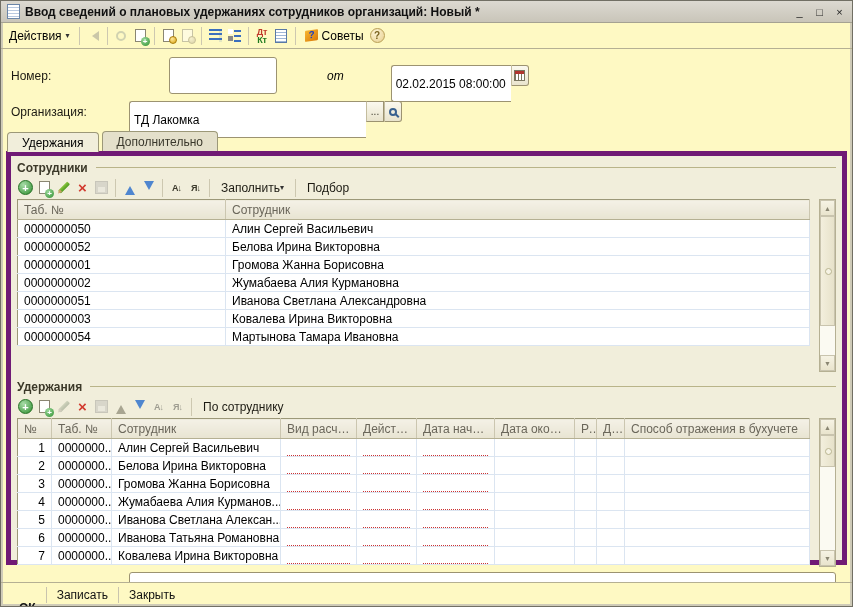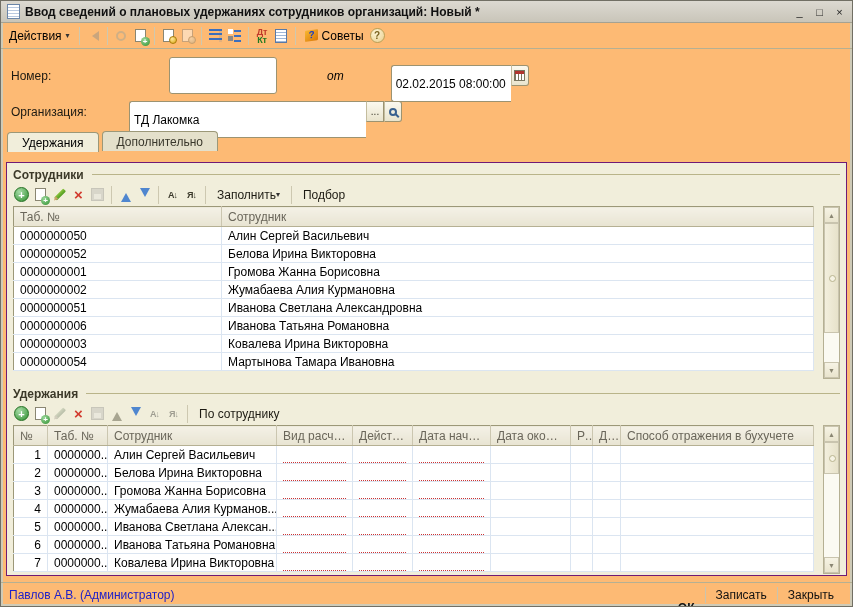--- a/index.html
+++ b/index.html
@@ -1,17 +1,17 @@
 <!DOCTYPE html>
 <html><head>
 <meta charset="utf-8">
 <style>
   * { box-sizing: border-box; margin: 0; padding: 0; }
   body { font-family: "Liberation Sans", "DejaVu Sans", sans-serif; font-size: 12px; background:#fff; }
-  .window { width:853px; height:607px; border:1px solid #716f64; background:#fdba74;
+  .window { width:853px; height:607px; border:1px solid #716f64; background:#fef9c3;
             display:flex; flex-direction:column; box-shadow: inset 0 0 0 2px #cfcbb8; overflow:hidden; }
 
   
   .titlebar { height:22px; background:linear-gradient(#dcd9d1,#c9c5b9); display:flex; align-items:center;
               padding:0 4px; border-bottom:1px solid #a5a292; flex:0 0 auto; }
   .doc-ico { width:13px; height:15px; background:#fff; border:1px solid #6b86a8; margin:0 5px 0 2px;
              background-image:repeating-linear-gradient(#fff 0 2px, #b9c9e0 2px 3px); }
   .title-text { font-weight:bold; color:#111; white-space:nowrap; overflow:hidden; flex:1; }
   .win-controls { display:flex; gap:3px; }
   .win-btn { width:17px; height:15px; display:flex; align-items:center; justify-content:center;
@@ -78,21 +78,21 @@
   .comment-input { flex:1; margin-right:6px; }
 
   
   .tabs { display:flex; margin:9px 10px 0 6px; position:relative; z-index:2; }
   .tab { padding:3px 14px 2px; border:1px solid #9c9878; border-bottom:none; border-radius:4px 4px 0 0;
          margin-right:3px; height:20px; }
   .tab.active { background:#f1eedb; position:relative; top:1px; font-weight:normal; }
   .tab.inactive { background:#e4e0cb; color:#3a382c; }
 
   
-  .panel { margin:11px 5px; border:1px solid #701a75; background:#f1eedb; padding:3px 6px 4px 6px;
+  .panel { margin:0 5px; border:5px solid #701a75; background:#f1eedb; padding:3px 6px 4px 6px;
            flex:0 0 auto; height:414px; display:flex; flex-direction:column; }
   .sec-head { display:flex; align-items:center; height:17px; flex:0 0 auto; }
   .sec-title { font-weight:bold; color:#3c3929; margin-right:8px; white-space:nowrap; }
   .sec-rule { flex:1; height:1px; background:#b9b489; }
   .mini-toolbar { display:flex; align-items:center; height:23px; gap:2px; flex:0 0 auto; }
   .round-add { width:15px;height:15px;border-radius:50%;background:radial-gradient(circle at 35% 30%,#a8dca8,#2f8f2f);
                color:#fff;font-weight:bold;font-size:11px;line-height:14px;text-align:center;border:1px solid #237023; }
   .pencil { width:4px;height:13px;background:linear-gradient(90deg,#8cc63f,#4e9a1f);transform:rotate(45deg);
             border-radius:1px; position:relative; }
   .pencil::after { content:""; position:absolute; bottom:-4px; left:0; border:2px solid transparent; border-top:4px solid #caa26a; }
@@ -307,24 +307,20 @@
             <td>0000000001</td>
             <td>Громова Жанна Борисовна</td>
           </tr>
           <tr>
             <td>0000000002</td>
             <td>Жумабаева Алия Курмановна</td>
           </tr>
           <tr>
             <td>0000000051</td>
             <td>Иванова Светлана Александровна</td>
-          </tr>
-          <tr>
-            <td>0000000006</td>
-            <td>Иванова Татьяна Романовна</td>
           </tr>
           <tr>
             <td>0000000003</td>
             <td>Ковалева Ирина Викторовна</td>
           </tr>
           <tr>
             <td>0000000054</td>
             <td>Мартынова Тамара Ивановна</td>
           </tr>
         </tbody>
@@ -539,18 +535,17 @@
       </div>
     </div>
 
     <div class="comment-row">
       <span class="flabel">Комментарий:</span>
       <input class="txt comment-input" value="" style="">
     </div>
   </div>
 
   <div class="statusbar">
-    <span class="status-user">Павлов А.В. (Администратор)</span>
     <span class="foot-btn ok first">ОК</span>
     <span class="foot-btn">Записать</span>
     <span class="foot-btn">Закрыть</span>
   </div>
 </div>
 
 </body></html>

